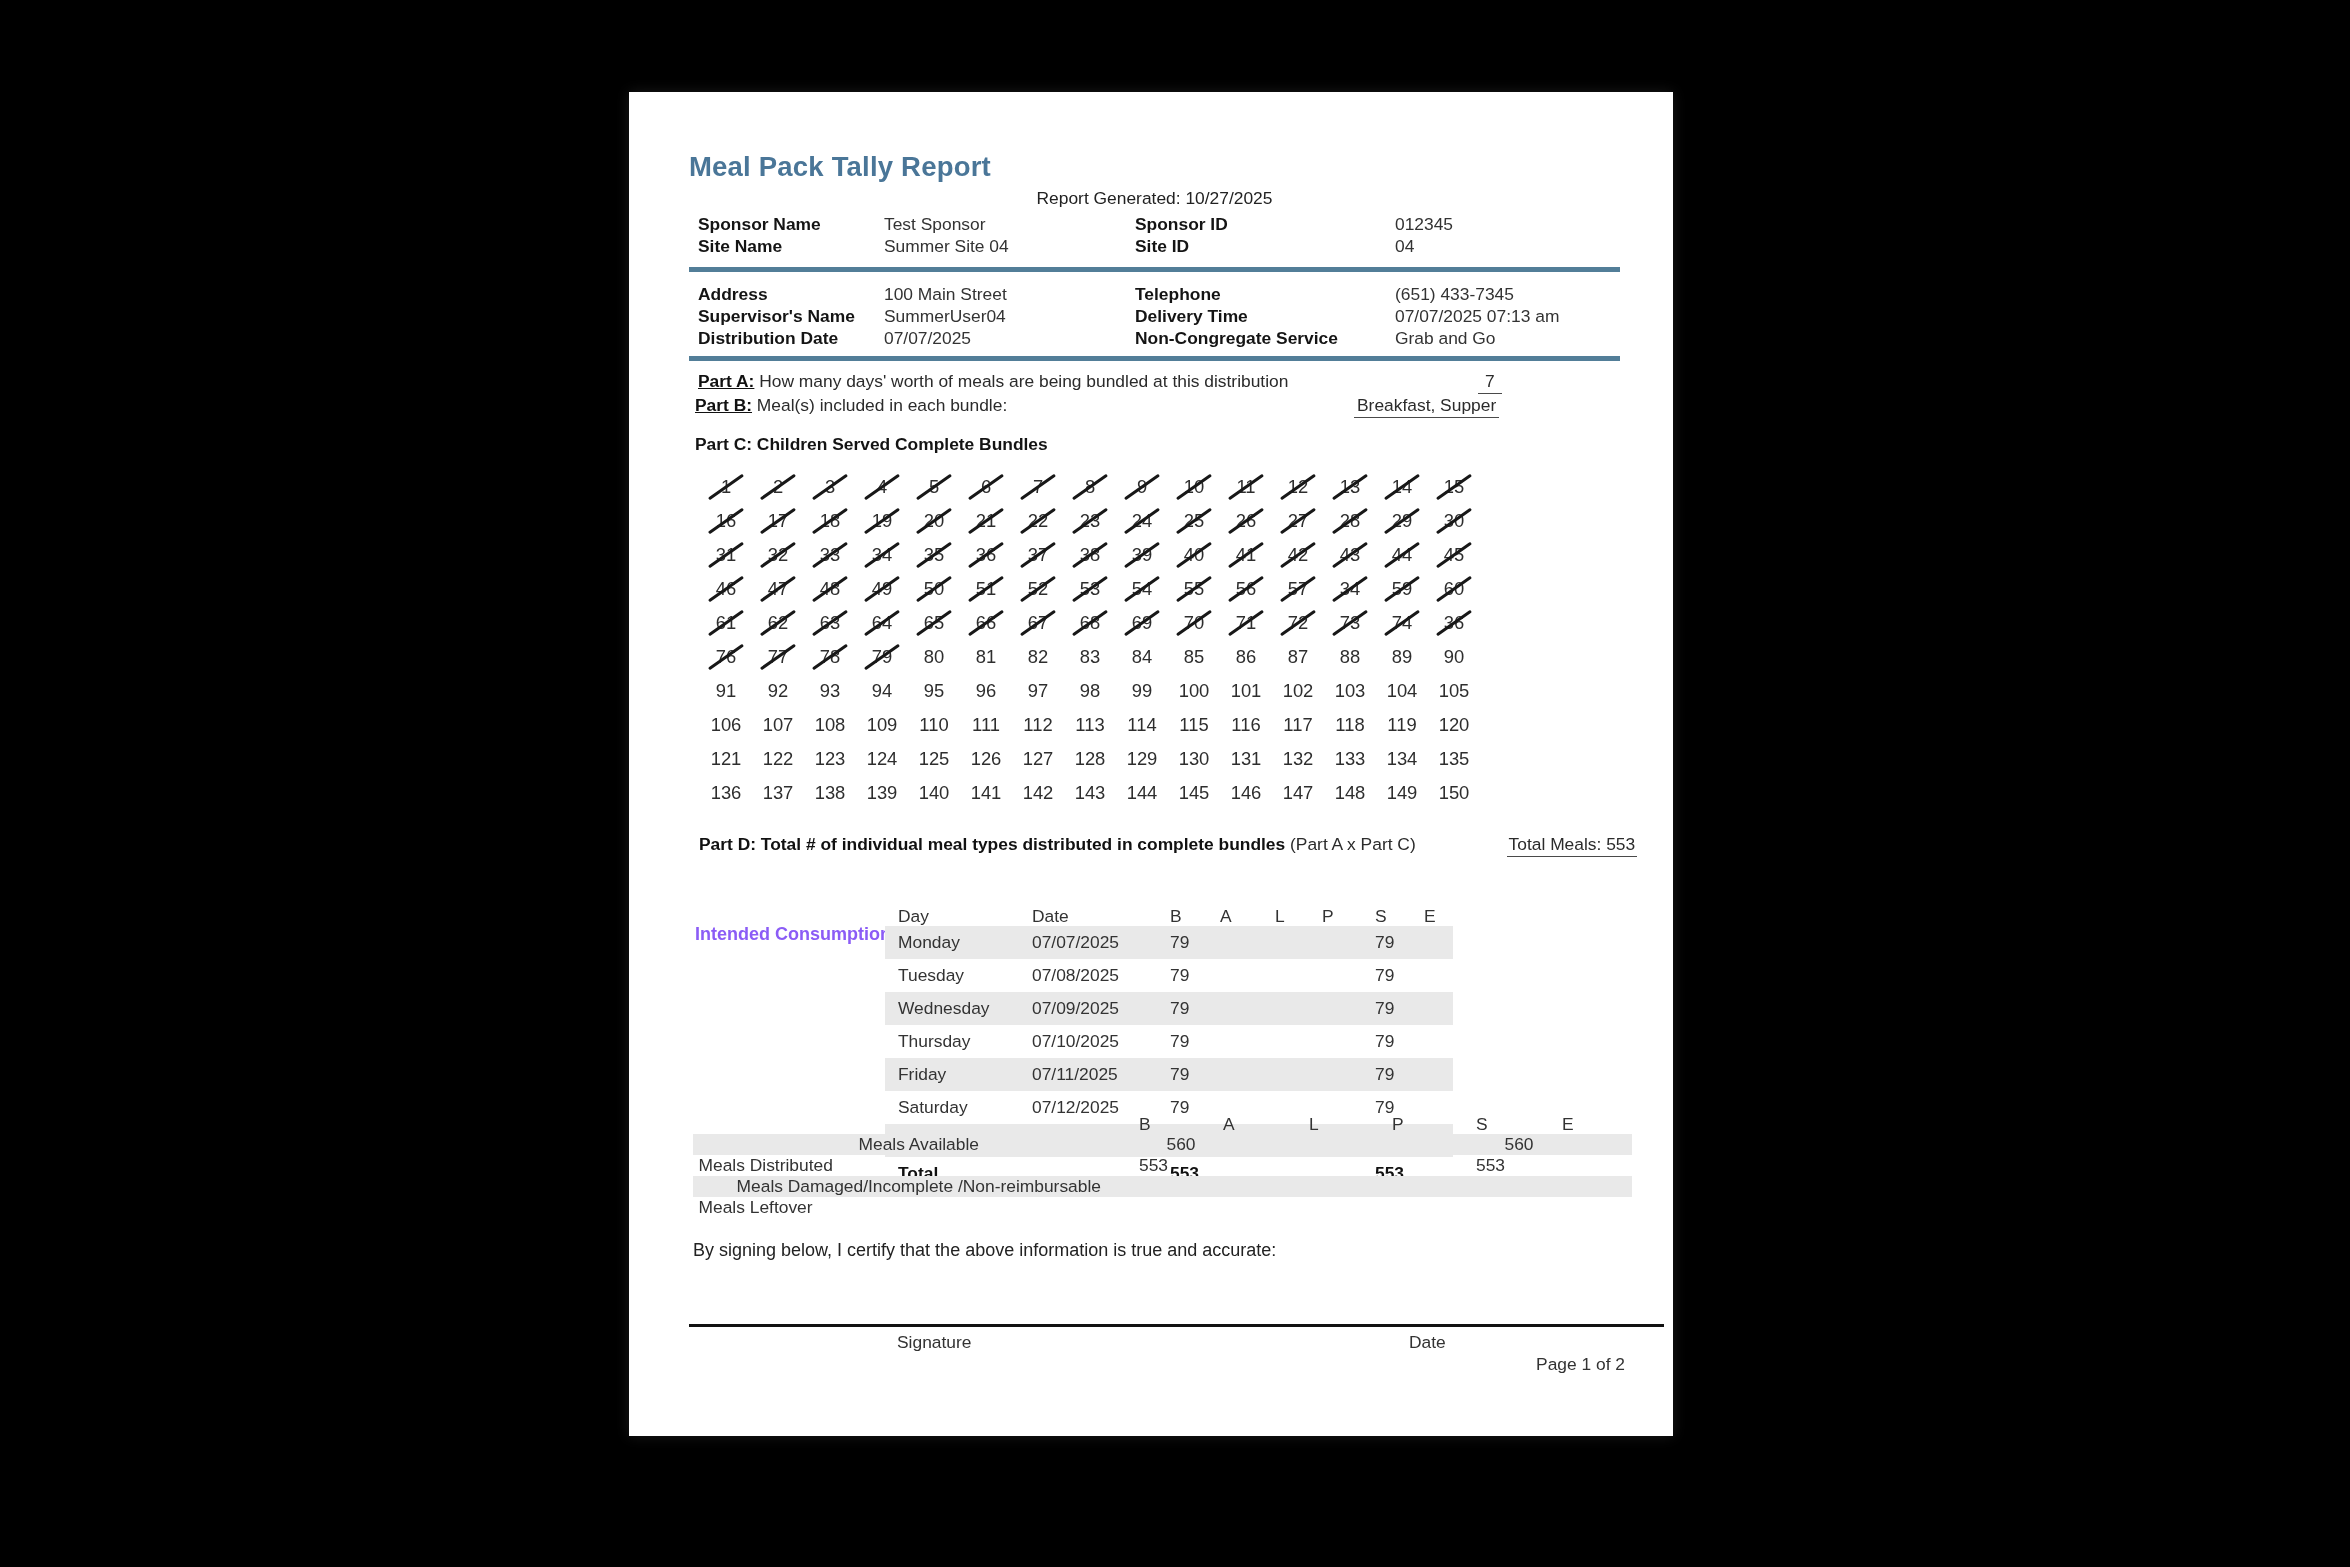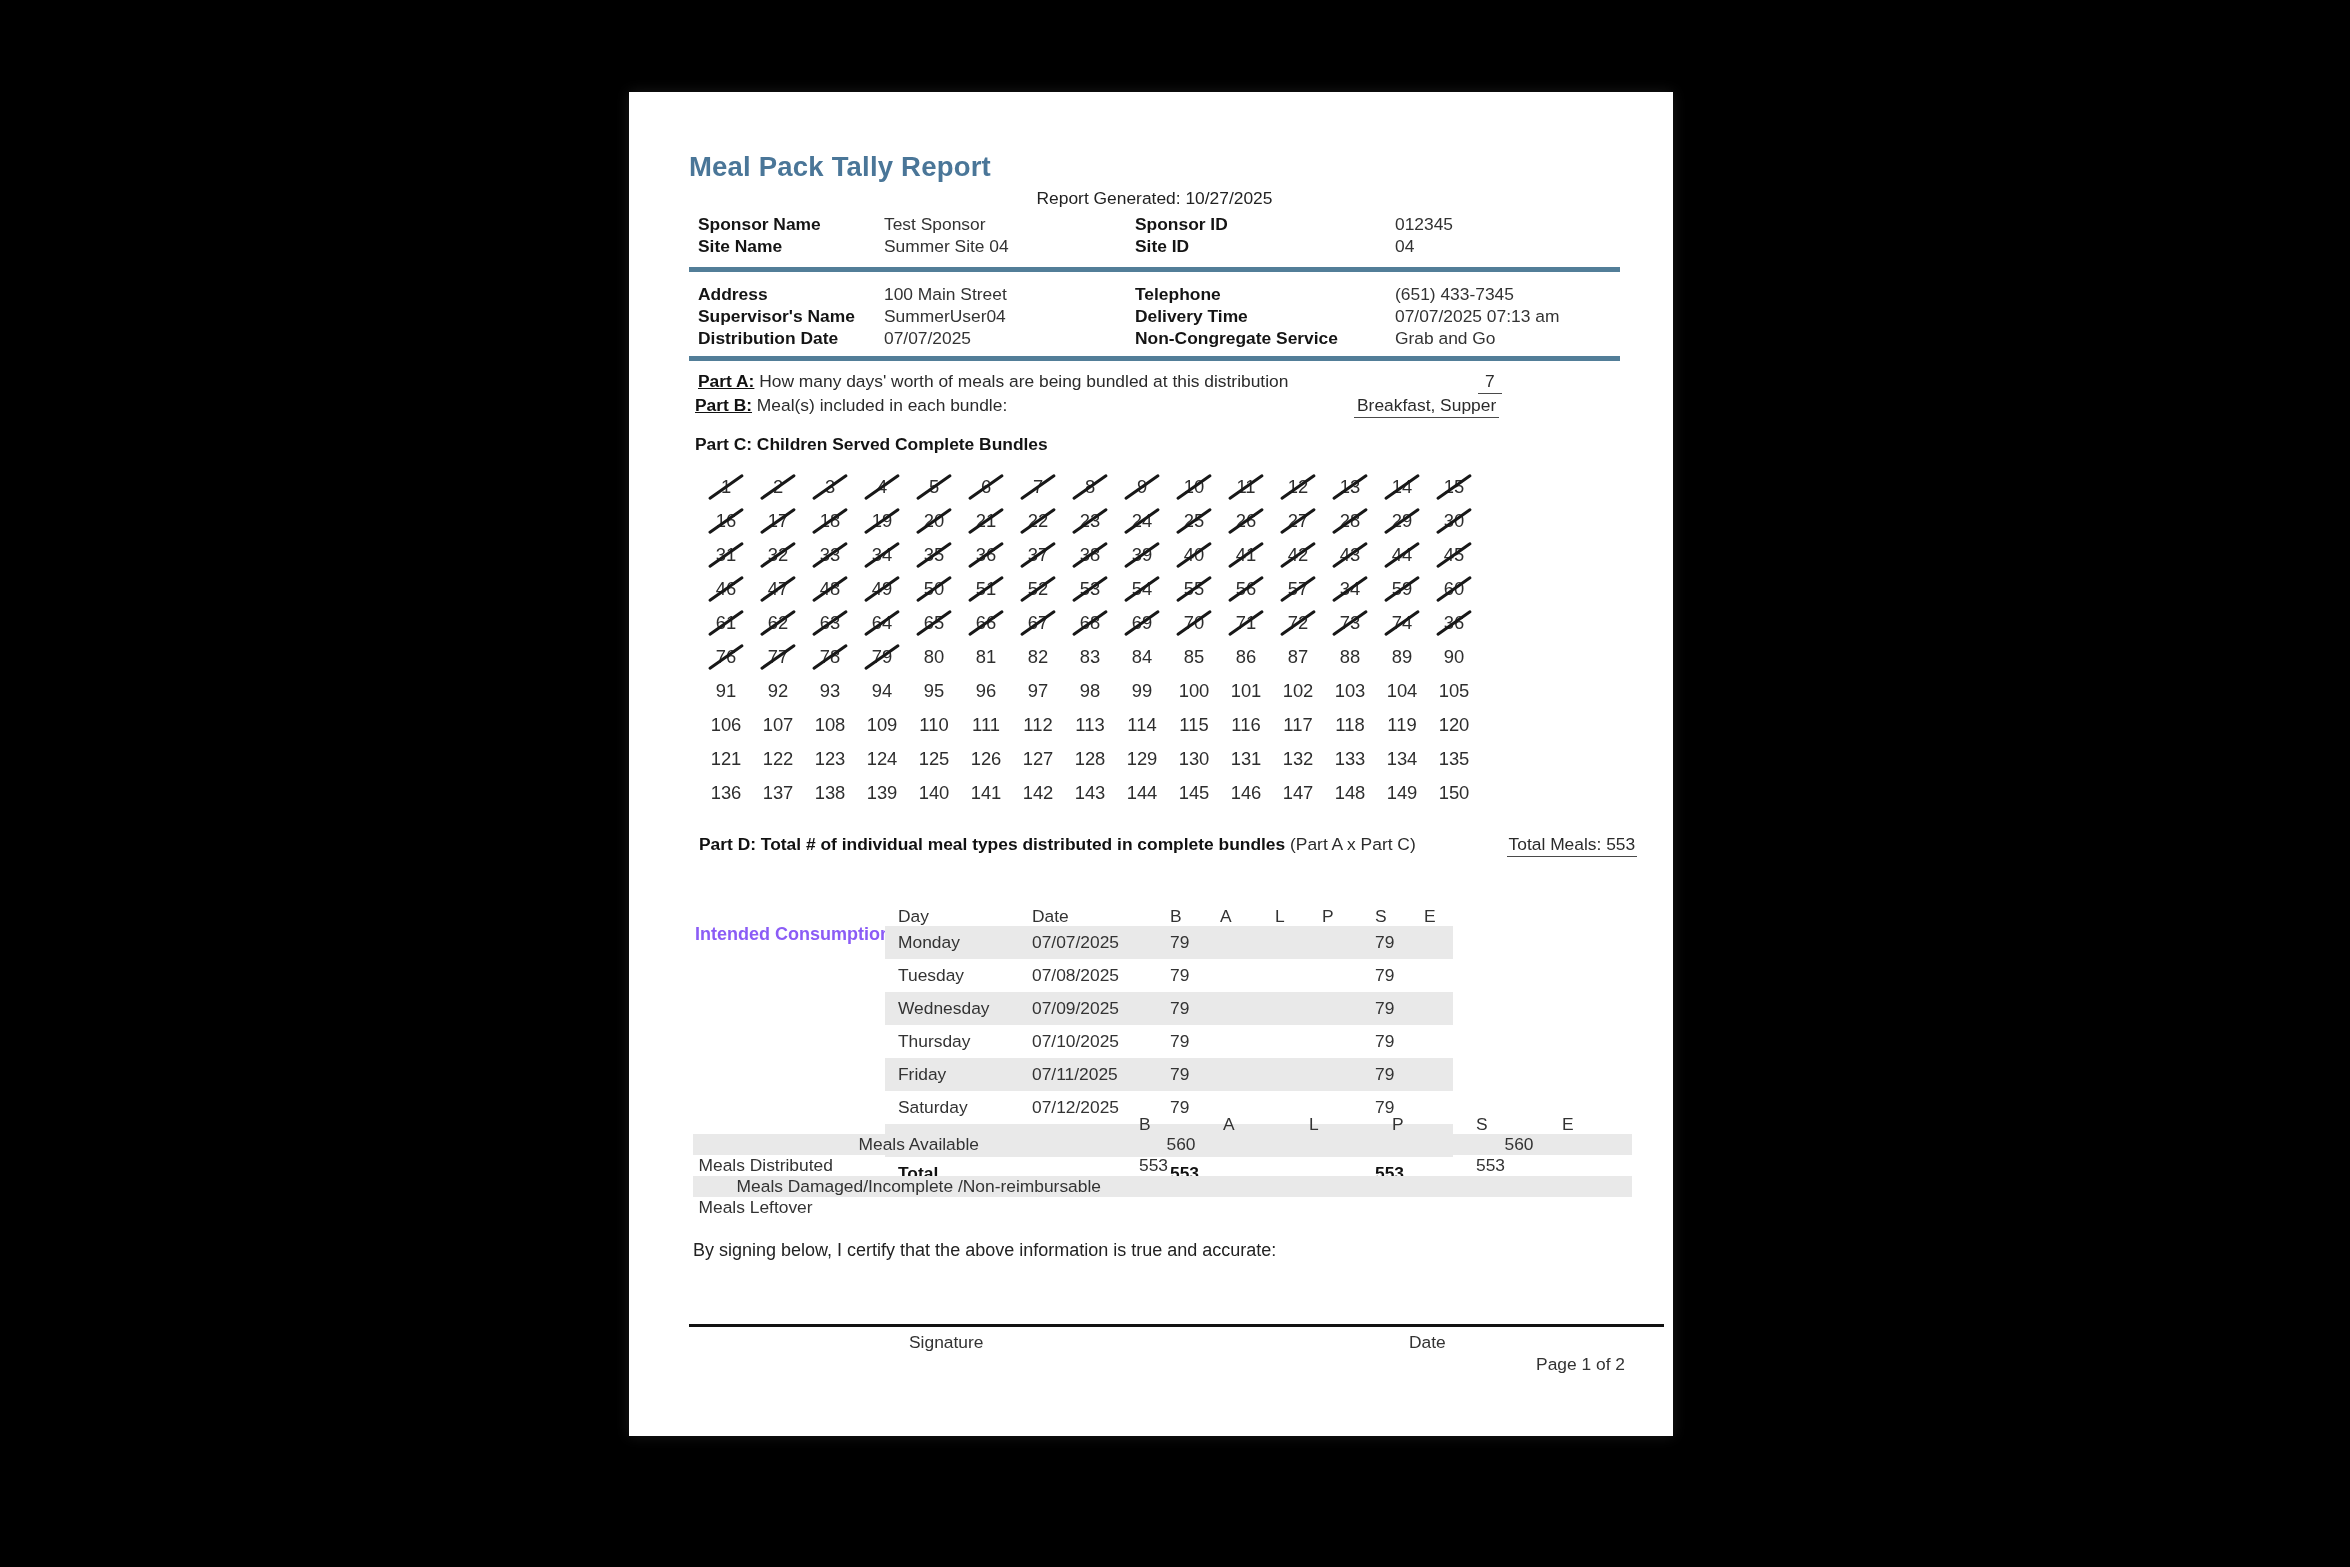--- a/index.html
+++ b/index.html
@@ -69,21 +69,21 @@
   .sum-row{
     display:grid;grid-template-columns:446px 84px 86px 83px 84px 86px 69px;
     height:21px;align-items:center;font-size:17.4px;color:#333;
   }
   .sum-row.header{height:20px;}
   .sum-row.shaded{background:#e9e9e9;text-align:center;}
   .sum-row .c0{padding-left:5.5px;}
   .certify{left:64px;top:1148px;font-size:18px;color:#222;}
   .sig-line{left:60px;top:1232px;width:975px;height:2.8px;background:#111;}
   .sig-label{top:1240px;font-size:17.4px;color:#333;}
-  .sig-label.signature{left:280px;}
+  .sig-label.signature{left:268px;}
   .sig-label.date{left:780px;}
   .page-label{top:1262px;right:48px;font-size:17.4px;color:#333;}
 </style>
 </head>
 <body>
 
 <div class="page">
 
   <div class="abs title">Meal Pack Tally Report</div>
   <div class="abs generated">Report Generated: 10/27/2025</div>

